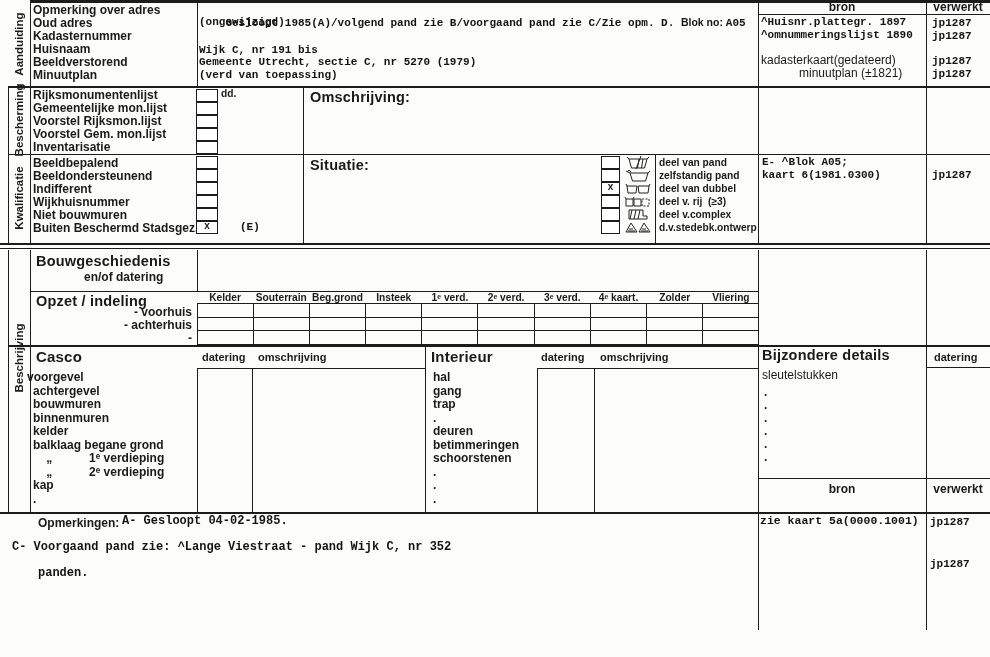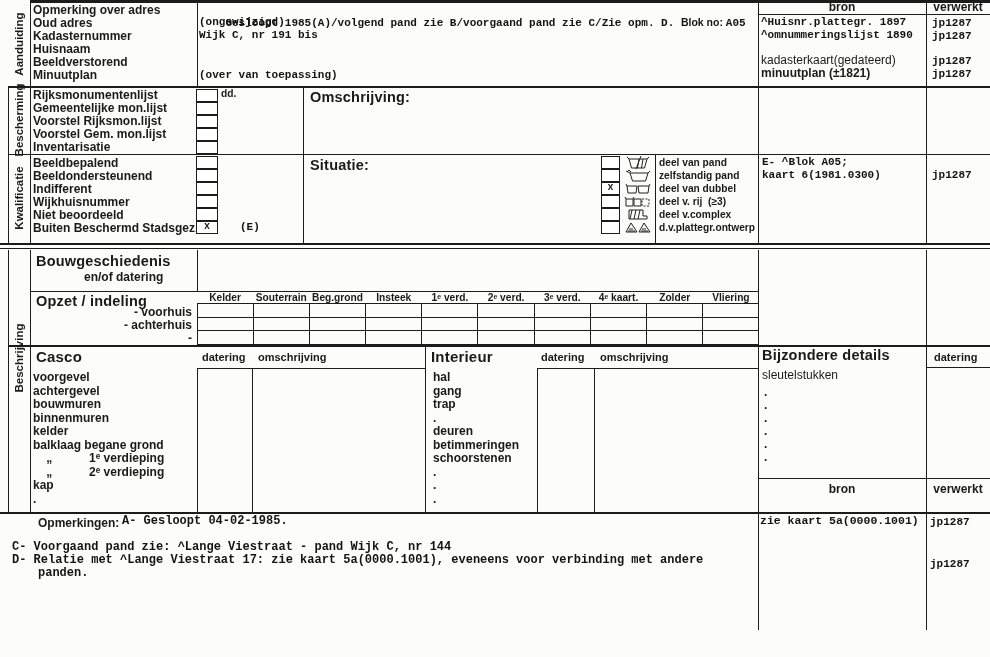--- a/index.html
+++ b/index.html
@@ -75,33 +75,34 @@
   <span class="lbl" style="left:33px;top:17px">Oud adres</span>
   <span class="lbl" style="left:33px;top:30px">Kadasternummer</span>
   <span class="lbl" style="left:33px;top:43px">Huisnaam</span>
   <span class="lbl" style="left:33px;top:56px">Beeldverstorend</span>
   <span class="lbl" style="left:33px;top:69px">Minuutplan</span>
 
   <div class="typed" style="left:199px;top:3px">
     <span>Gesloopt 1985(A)/volgend pand zie B/voorgaand pand zie C/Zie opm. D. </span><span class="printed-inline">Blok no: </span><span>A05</span>
   </div>
   <span class="typed" style="left:199px;top:16px">(ongewijzigd)</span>
-  <span class="typed" style="left:199px;top:29px">Wijk C, nr 191 bis</span>
-  <span class="typed" style="left:199px;top:69px">(over van toepassing)</span>
+  <span class="typed" style="left:199px;top:44px">Wijk C, nr 191 bis</span>
+  <span class="typed" style="left:199px;top:56px">Gemeente Utrecht, sectie C, nr 5270 (1979)</span>
+  <span class="typed" style="left:199px;top:69px">(verd van toepassing)</span>
 
   <span class="lbl center" style="left:758px;top:1px;width:168px">bron</span>
   <span class="lbl center" style="left:926px;top:1px;width:64px">verwerkt</span>
 
   <span class="typed" style="left:761px;top:16px">^Huisnr.plattegr. 1897</span>
   <span class="typed" style="left:932px;top:17px">jp1287</span>
   <span class="typed" style="left:761px;top:29px">^omnummeringslijst 1890</span>
   <span class="typed" style="left:932px;top:30px">jp1287</span>
   <span class="lbl" style="left:761px;top:54px;font-weight:500">kadasterkaart(gedateerd)</span>
   <span class="typed" style="left:932px;top:55px">jp1287</span>
-  <span class="lbl" style="left:761px;top:67px;font-weight:700">minuutplan (±1821)</span>
+  <span class="lbl" style="left:799px;top:67px;font-weight:400">minuutplan (±1821)</span>
   <span class="typed" style="left:932px;top:68px">jp1287</span>
 
   <span class="lbl" style="left:33px;top:89px">Rijksmonumentenlijst</span>
   <span class="lbl" style="left:33px;top:102px">Gemeentelijke mon.lijst</span>
   <span class="lbl" style="left:33px;top:115px">Voorstel Rijksmon.lijst</span>
   <span class="lbl" style="left:33px;top:128px">Voorstel Gem. mon.lijst</span>
   <span class="lbl" style="left:33px;top:141px">Inventarisatie</span>
 
   <div class="cb" style="left:196px;top:89px;width:22px;height:13px"></div>
   <div class="cb" style="left:196px;top:102px;width:22px;height:13px"></div>
@@ -109,21 +110,21 @@
   <div class="cb" style="left:196px;top:128px;width:22px;height:13px"></div>
   <div class="cb" style="left:196px;top:141px;width:22px;height:13px"></div>
   <span class="lbl10" style="left:221px;top:88px">dd.</span>
 
   <span class="h" style="left:310px;top:89px">Omschrijving:</span>
 
   <span class="lbl" style="left:33px;top:157px">Beeldbepalend</span>
   <span class="lbl" style="left:33px;top:170px">Beeldondersteunend</span>
   <span class="lbl" style="left:33px;top:183px">Indifferent</span>
   <span class="lbl" style="left:33px;top:196px">Wijkhuisnummer</span>
-  <span class="lbl" style="left:33px;top:209px">Niet beoordeeld</span>
+  <span class="lbl" style="left:33px;top:209px">Niet bouwmuren</span>
   <span class="lbl" style="left:33px;top:222px">Buiten Beschermd Stadsgez.</span>
 
   <div class="cb" style="left:196px;top:156px;width:22px;height:13px"></div>
   <div class="cb" style="left:196px;top:169px;width:22px;height:13px"></div>
   <div class="cb" style="left:196px;top:182px;width:22px;height:13px"></div>
   <div class="cb" style="left:196px;top:195px;width:22px;height:13px"></div>
   <div class="cb" style="left:196px;top:208px;width:22px;height:13px"></div>
   <div class="cb" style="left:196px;top:221px;width:22px;height:13px">
       <span>x</span>
     </div>
@@ -193,21 +194,21 @@
           <path d="M17,8 L21,8 M16,10 L23,10"></path>
         </g>
       </svg>
   </span>
 
   <span class="lbl10" style="left:659px;top:157px">deel van pand</span>
   <span class="lbl10" style="left:659px;top:170px">zelfstandig pand</span>
   <span class="lbl10" style="left:659px;top:183px">deel van dubbel</span>
   <span class="lbl10" style="left:659px;top:196px">deel v. rij  (≥3)</span>
   <span class="lbl10" style="left:659px;top:209px">deel v.complex</span>
-  <span class="lbl10" style="left:659px;top:222px">d.v.plattegr.ontwerp</span>
+  <span class="lbl10" style="left:659px;top:222px">d.v.stedebk.ontwerp</span>
 
   <span class="typed" style="left:762px;top:156px">E- ^Blok A05;</span>
   <span class="typed" style="left:762px;top:169px">kaart 6(1981.0300)</span>
   <span class="typed" style="left:932px;top:169px">jp1287</span>
 
   <span class="h" style="left:36px;top:253px">Bouwgeschiedenis</span>
   <span class="lbl" style="left:84px;top:271px">en/of datering</span>
 
   <span class="h" style="left:36px;top:293px">Opzet / indeling</span>
   <span class="lbl" style="left:100px;top:306px;width:92px;text-align:right">- voorhuis</span>
@@ -255,21 +256,21 @@
       <div></div>
       <div></div>
       <div></div>
       <div></div>
       <div></div>
   </div>
 
   <span class="h" style="left:36px;top:348px;font-size:15px">Casco</span>
   <span class="lbl10" style="left:202px;top:351px;font-size:11px">datering</span>
   <span class="lbl10" style="left:258px;top:351px;font-size:11px">omschrijving</span>
-  <span class="lbl" style="left:33px;top:371px">voorgevel</span>
+  <span class="lbl" style="left:27px;top:371px">voorgevel</span>
   <span class="lbl" style="left:33px;top:384.5px">achtergevel</span>
   <span class="lbl" style="left:33px;top:398px">bouwmuren</span>
   <span class="lbl" style="left:33px;top:411.5px">binnenmuren</span>
   <span class="lbl" style="left:33px;top:425px">kelder</span>
   <span class="lbl" style="left:33px;top:438.5px">balklaag begane grond</span>
   <span class="lbl" style="left:33px;top:452px">    „           1ᵉ verdieping</span>
   <span class="lbl" style="left:33px;top:465.5px">    „           2ᵉ verdieping</span>
   <span class="lbl" style="left:33px;top:479px">kap</span>
   <span class="lbl" style="left:33px;top:492.5px">.</span>
 
@@ -294,20 +295,19 @@
   <span class="lbl" style="left:764px;top:399px">.</span>
   <span class="lbl" style="left:764px;top:412px">.</span>
   <span class="lbl" style="left:764px;top:425px">.</span>
   <span class="lbl" style="left:764px;top:438px">.</span>
   <span class="lbl" style="left:764px;top:451px">.</span>
   <span class="lbl center" style="left:758px;top:483px;width:168px">bron</span>
   <span class="lbl center" style="left:926px;top:483px;width:64px">verwerkt</span>
 
   <span class="lbl" style="left:38px;top:517px">Opmerkingen:</span>
   <span class="typed t12" style="left:122px;top:515px">A- Gesloopt 04-02-1985.</span>
-  <span class="typed t12" style="left:12px;top:541px">C- Voorgaand pand zie: ^Lange Viestraat - pand Wijk C, nr 144</span>
-  <span class="typed t12" style="left:12px;top:554px">D- Relatie met ^Lange Viestraat 17: zie kaart 5a(0000.1001), eveneens voor verbinding met andere</span>
+  <span class="typed t12" style="left:12px;top:541px">C- Voorgaand pand zie: ^Lange Viestraat - pand Wijk C, nr 352</span>
   <span class="typed t12" style="left:38px;top:567px">panden.</span>
   <span class="typed t115" style="left:760px;top:514px">zie kaart 5a(0000.1001)</span>
   <span class="typed" style="left:930px;top:516px">jp1287</span>
   <span class="typed" style="left:930px;top:558px">jp1287</span>
 
 </div>
 
 </body></html>

